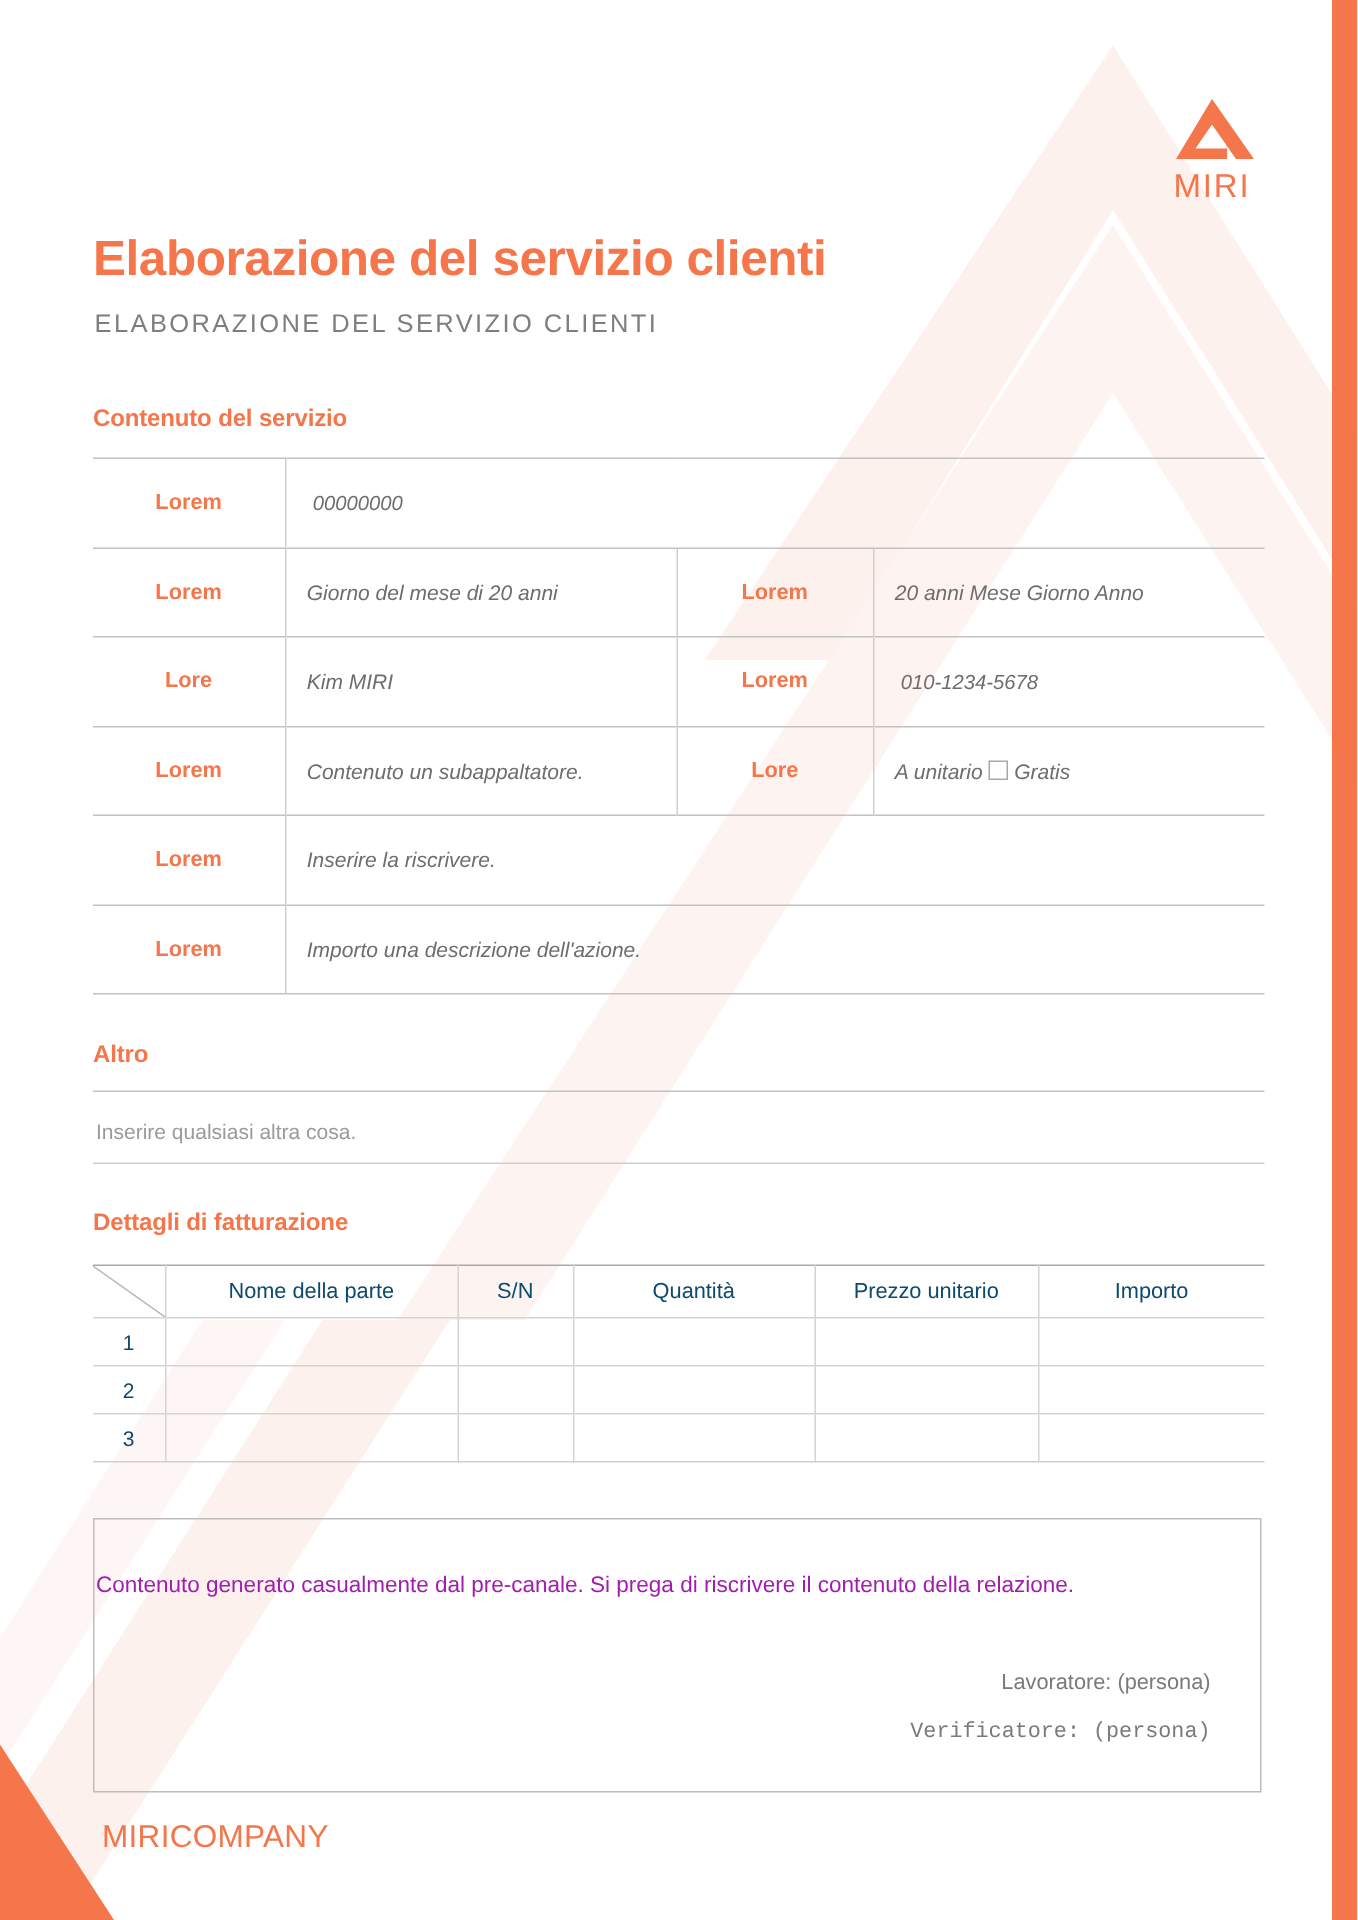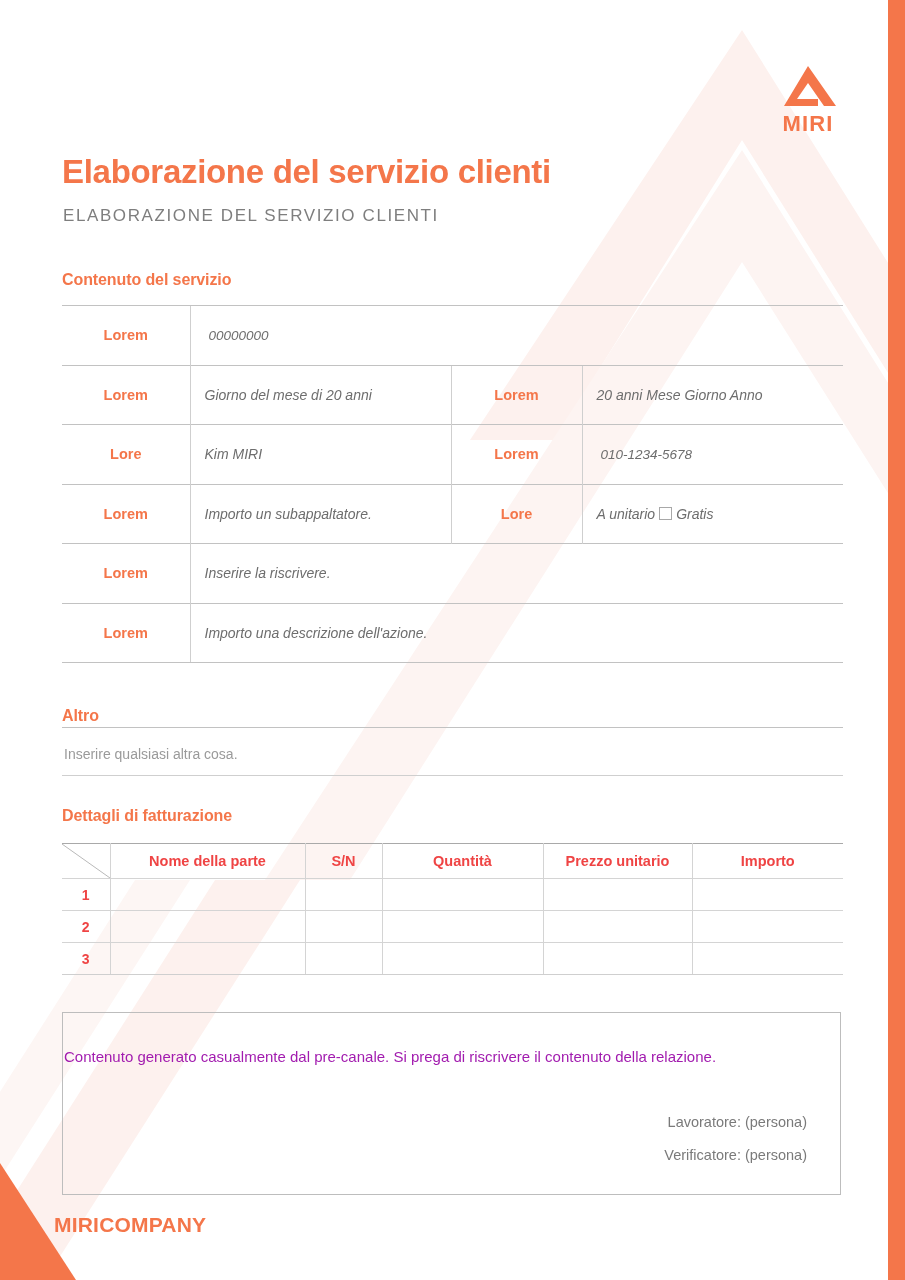--- a/index.html
+++ b/index.html
@@ -66,21 +66,21 @@
     top: 62px;
     width: 80px;
     text-align: center;
     z-index: 4;
   }
   .logo .mark { display: block; margin: 0 auto; }
   .logo .wordmark {
     display: block;
     margin-top: 1px;
     font-size: 22px;
-    font-weight: 700;
+    font-weight: 400;
     letter-spacing: 1.2px;
     color: #f4764a;
   }
 
   
   .title {
     position: absolute;
     left: 62px;
     top: 153px;
     font-size: 33px;
@@ -181,22 +181,22 @@
   .bill-table {
     left: 62px;
     top: 843px;
     width: 781px;
   }
   .bill-table th, .bill-table td {
     border: 1px solid #d4d4d4;
     border-top-color: #bdbdbd;
     text-align: center;
     vertical-align: middle;
-    color: #ef4444;
-    font-weight: 700;
+    color: #0c4a6e;
+    font-weight: 400;
     font-size: 14.5px;
     height: 34px;
   }
   .bill-table thead th { border-top: 1.5px solid #a9a9a9; }
   .bill-table th:first-child, .bill-table td:first-child { border-left: none; }
   .bill-table th:last-child, .bill-table td:last-child { border-right: none; }
   .bill-table tbody tr:last-child td { border-bottom: 1.3px solid #cfcfcf; }
   .bill-table .corner {
     position: relative;
     background: transparent;
@@ -238,29 +238,29 @@
   }
   .sig-line {
     position: absolute;
     right: 98px;
     font-size: 14.5px;
     color: #7a7a7a;
     white-space: nowrap;
     text-align: right;
   }
   .sig-line.worker { top: 1114px; }
-  .sig-line.verifier { top: 1147px; }
+  .sig-line.verifier { top: 1147px; font-family: Liberation Mono, monospace; }
 
   
   .footer {
     position: absolute;
-    left: 54px;
+    left: 68px;
     top: 1213px;
     font-size: 21px;
-    font-weight: 700;
+    font-weight: 400;
     color: #f4764a;
     letter-spacing: 0.2px;
     text-align: right;
   }
 </style>
 </head>
 <body>
 
 <div class="page">
 
@@ -320,36 +320,36 @@
           <td class="value">20 anni Mese Giorno Anno</td>
         </tr>
         <tr>
           <td class="label">Lore</td>
           <td class="value">Kim MIRI</td>
           <td class="label sep">Lorem</td>
           <td class="value mono-ish">010-1234-5678</td>
         </tr>
         <tr>
           <td class="label">Lorem</td>
-          <td class="value">Importo un subappaltatore.</td>
+          <td class="value">Contenuto un subappaltatore.</td>
           <td class="label sep">Lore</td>
           <td class="value"><span>A unitario</span><span class="chk"></span><span>Gratis</span></td>
         </tr>
         <tr>
           <td class="label">Lorem</td>
           <td class="value" colspan="3">Inserire la riscrivere.</td>
         </tr>
         <tr>
           <td class="label">Lorem</td>
           <td class="value" colspan="3">Importo una descrizione dell'azione.</td>
         </tr>
       </tbody>
     </table>
 
-    <div class="sec-head" style="left:62px; top:695px;margin-top:12px;">Altro</div>
+    <div class="sec-head" style="left:62px; top:695px;">Altro</div>
     <div class="altro-rule-top"></div>
     <div class="altro-text">Inserire qualsiasi altra cosa.</div>
     <div class="altro-rule-bot"></div>
 
     <div class="sec-head" style="left:62px; top:807px;">Dettagli di fatturazione</div>
 
     <table class="bill-table">
       <colgroup>
         <col style="width:48px">
         <col style="width:195px">

